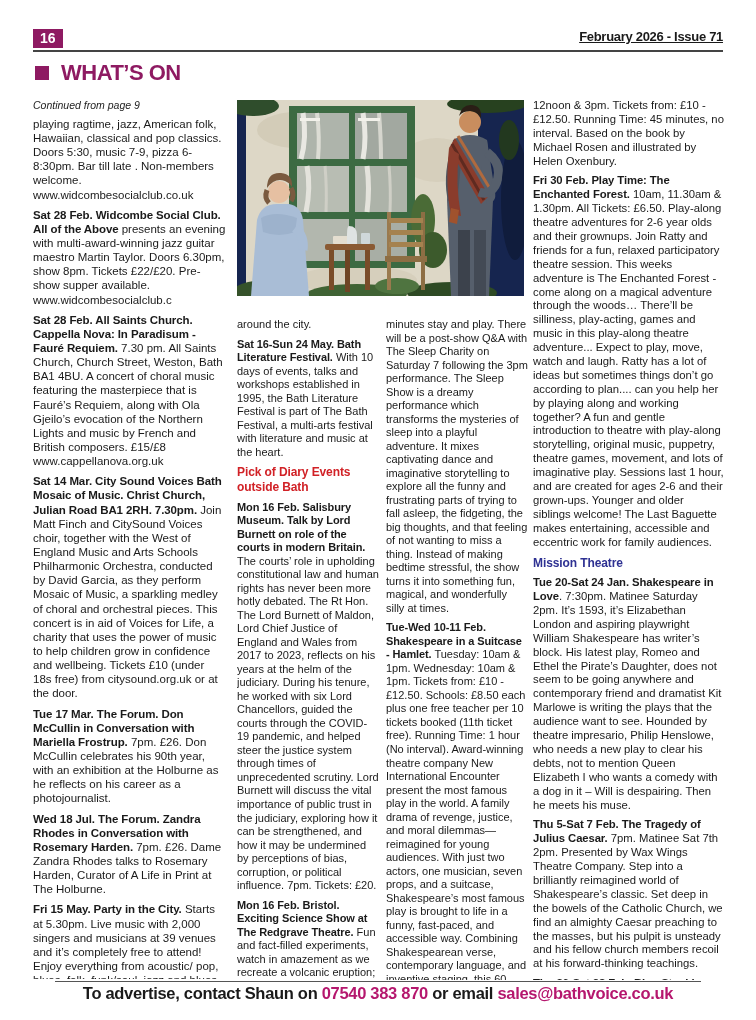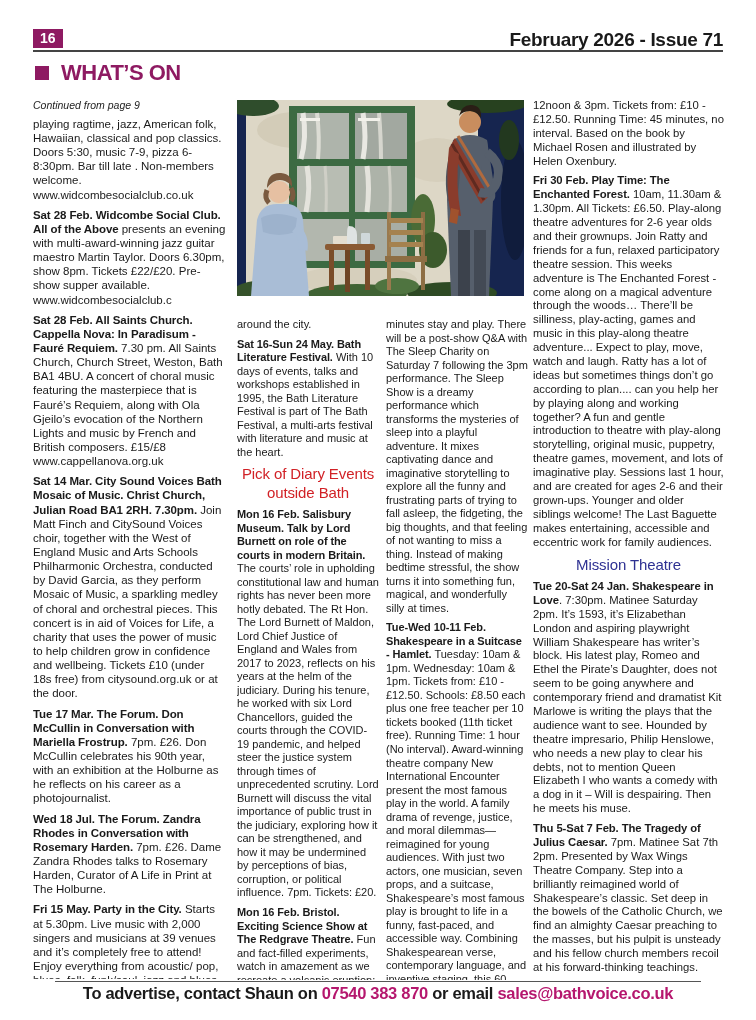--- a/index.html
+++ b/index.html
@@ -16,34 +16,34 @@
     overflow:hidden;
   }
   
   .pagenum{
     position:absolute;left:33px;top:29px;background:var(--brand);color:#fff;
     font-weight:bold;font-size:14px;padding:2px 7px 3px;line-height:1;
   }
   .header-rule{position:absolute;left:33px;right:33px;top:50px;border-bottom:2px solid #444;}
   .fb{position:absolute;left:0;right:0;top:29px;text-align:center;font-weight:bold;font-size:17px;letter-spacing:-0.3px;}
   .fb .accent{color:var(--accent);}
-  .issue{position:absolute;right:33px;top:29px;font-weight:bold;font-size:19px;letter-spacing:-0.3px;}
+  .issue{position:absolute;right:33px;top:29px;font-weight:bold;font-size:13px;letter-spacing:-0.3px;text-decoration:underline;}
   
   .section-title{position:absolute;left:35px;top:60px;color:var(--brand);font-weight:bold;font-size:22px;letter-spacing:-0.5px;display:flex;align-items:center;gap:12px;}
   .section-title .sq{width:14px;height:14px;background:var(--brand);display:inline-block;}
   
   .col{position:absolute;font-size:11px;line-height:1.23;overflow:hidden;}
   .col1{left:33px;top:99px;width:193px;height:880px;font-size:11.5px;}
   .col2{left:237px;top:318px;width:142px;height:662px;}
   .col3{left:386px;top:318px;width:142px;height:662px;}
   .col4{left:533px;top:99px;width:191px;height:881px;font-size:11.3px;}
   .para{margin:0 0 6px;}
   .para strong{font-weight:bold;letter-spacing:-0.1px;}
   .note{font-style:italic;font-size:10.5px;margin:0 0 5px;color:#222;}
-  .subhead{font-weight:normal;font-size:15px;margin:2px 0 6px;letter-spacing:-0.1px;text-align:center;}
+  .subhead{font-weight:bold;font-size:12px;margin:2px 0 6px;letter-spacing:-0.1px;}
   .subhead.red{color:var(--red);}
   .subhead.blue{color:var(--blue);}
   
   .photo{position:absolute;left:237px;top:100px;width:287px;height:196px;margin:0;}
   .photo svg{display:block;width:100%;height:100%;}
   .caption{position:absolute;left:237px;top:300px;width:287px;font-size:10px;font-weight:bold;font-style:italic;color:#111;}
   
   .footer-rule{position:absolute;left:55px;right:55px;top:981px;border-bottom:1.5px solid #555;}
   .footer-line{position:absolute;left:0;right:0;top:984px;text-align:center;font-weight:bold;font-size:16.5px;letter-spacing:-0.3px;}
   .footer-line .accent{color:var(--accent);}

